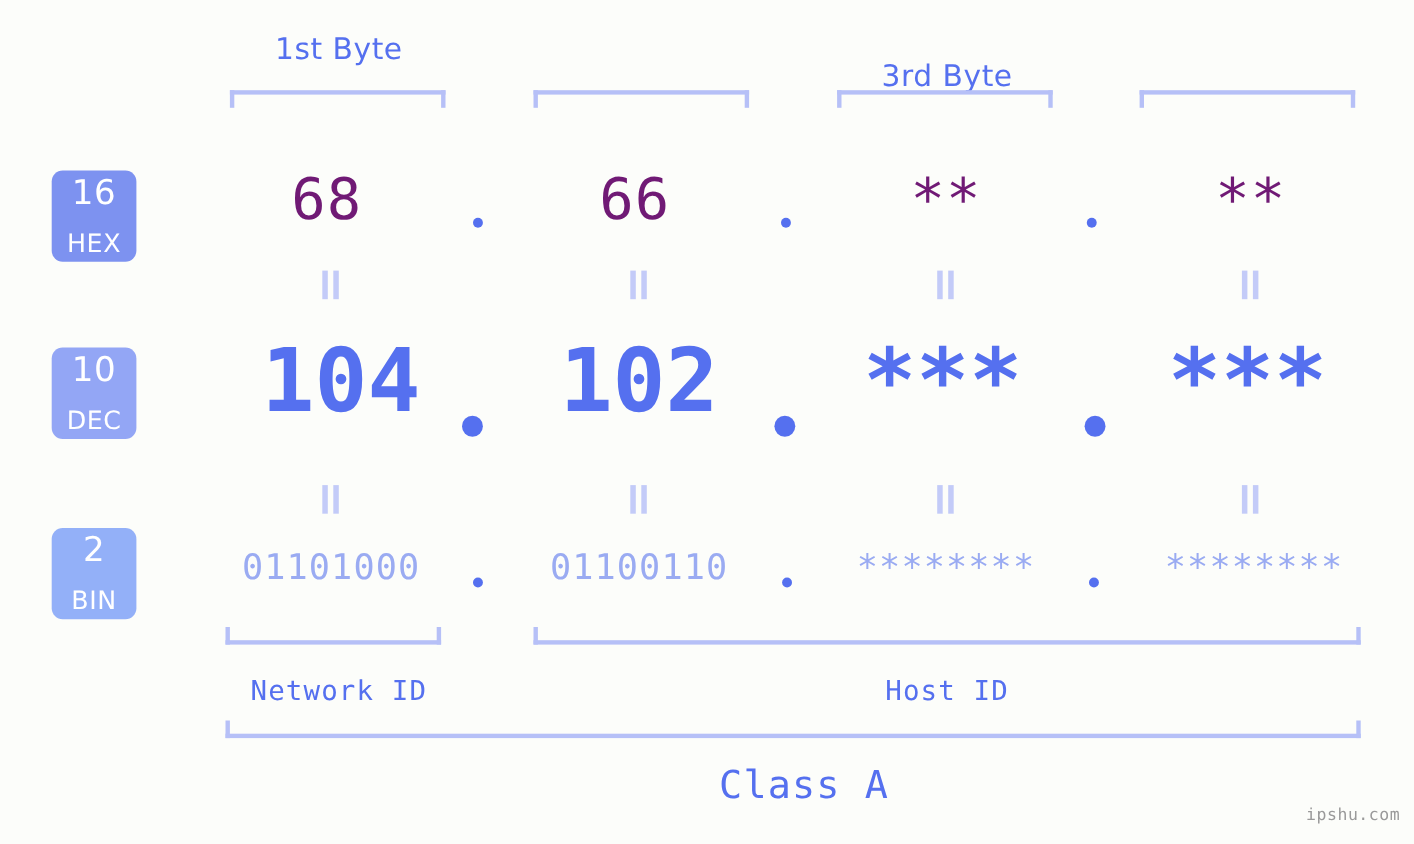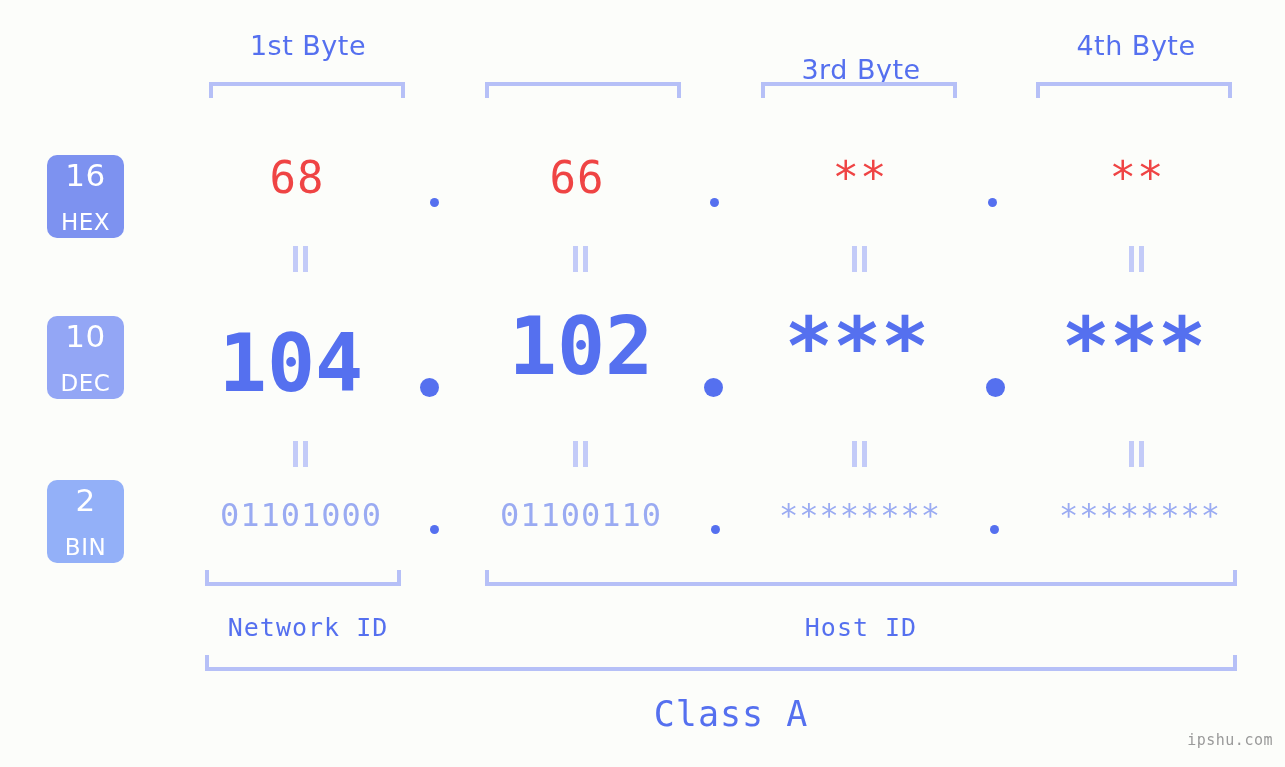--- a/index.html
+++ b/index.html
@@ -86,22 +86,22 @@
   
   .cell {
     position: absolute;
     text-align: center;
     white-space: nowrap;
     font-family: "DejaVu Sans Mono", monospace;
   }
   .row-hex .cell {
     top: 152px;
     width: 240px;
-    font-size: 44px;
-    color: #ef4444;
+    font-size: 52px;
+    color: #701a75;
     letter-spacing: 1px;
   }
   .row-dec .cell {
     top: 300px;
     width: 240px;
     font-size: 80px;
     font-weight: bold;
     color: #5570ef;
     letter-spacing: 0px;
   }
@@ -173,23 +173,20 @@
 </head>
 <body>
 
 <div class="stage">
 
   <div class="byte-label" style="left:188px;">
     <span>1st Byte</span>
   </div>
   <div class="byte-label" style="left:741px;margin-top:24px;">
     <span>3rd Byte</span>
-  </div>
-  <div class="byte-label" style="left:1016px;">
-    <span>4th Byte</span>
   </div>
 
   <div class="tbracket" style="left:209px; top:82px; width:196px;"></div>
   <div class="tbracket" style="left:485px; top:82px; width:196px;"></div>
   <div class="tbracket" style="left:761px; top:82px; width:196px;"></div>
   <div class="tbracket" style="left:1036px; top:82px; width:196px;"></div>
 
   <div class="badge badge-hex">
     <span class="num">16</span>
     <span class="abbr">HEX</span>
@@ -212,21 +209,21 @@
     <div class="dot dot-hex" style="left:710px;"></div>
     <div class="dot dot-hex" style="left:988px;"></div>
   </div>
 
   <div class="eq" style="left:289px; top:246px;"></div>
   <div class="eq" style="left:569px; top:246px;"></div>
   <div class="eq" style="left:848px; top:246px;"></div>
   <div class="eq" style="left:1125px; top:246px;"></div>
 
   <div class="row-dec">
-    <div class="cell" style="left:171px;margin-top:17px;">104</div>
+    <div class="cell" style="left:190px;">104</div>
     <div class="cell" style="left:461px;">102</div>
     <div class="cell" style="left:737px;">***</div>
     <div class="cell" style="left:1014px;">***</div>
     <div class="dot dot-dec" style="left:420px;"></div>
     <div class="dot dot-dec" style="left:704px;"></div>
     <div class="dot dot-dec" style="left:986px;"></div>
   </div>
 
   <div class="eq" style="left:289px; top:441px;"></div>
   <div class="eq" style="left:569px; top:441px;"></div>

